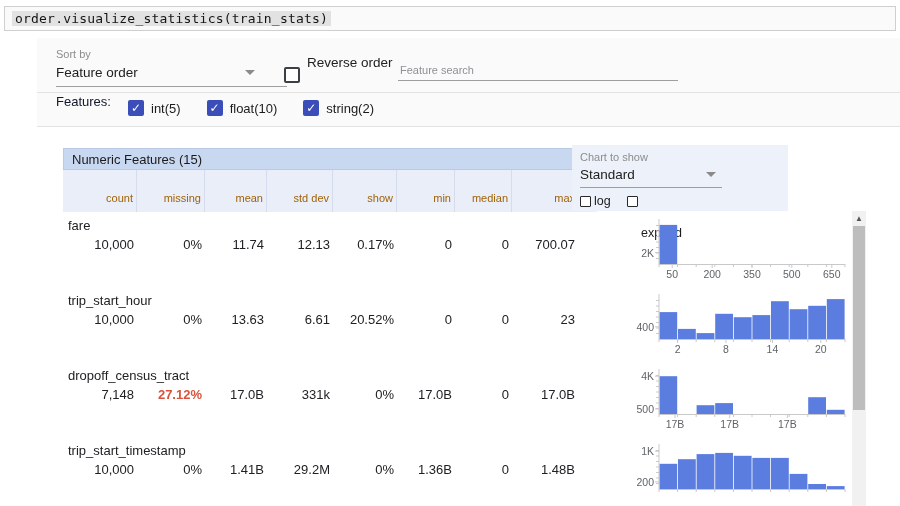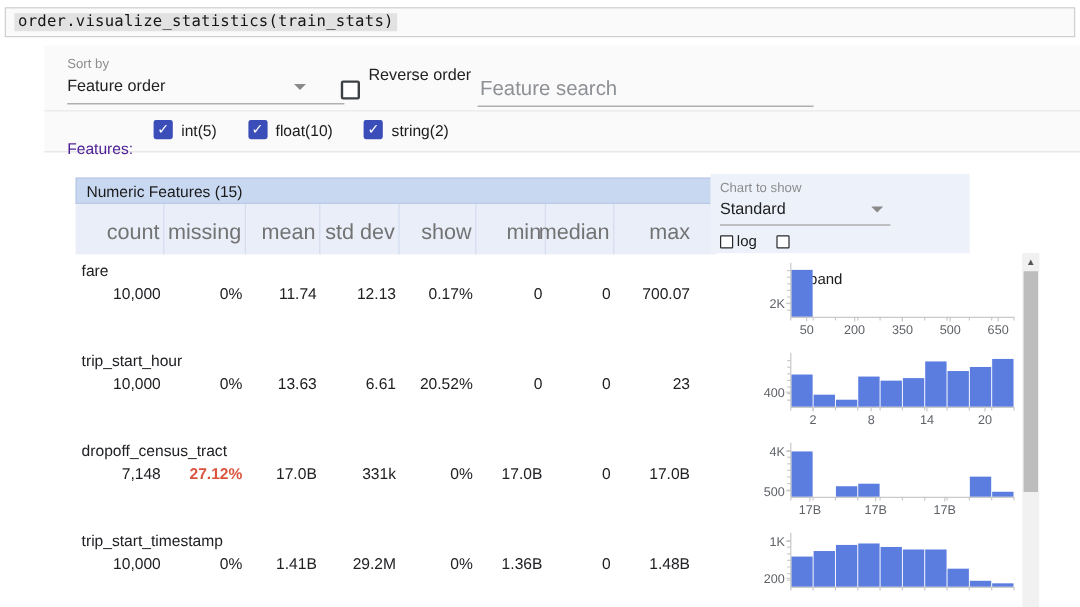--- a/index.html
+++ b/index.html
@@ -21,39 +21,39 @@
   .val-13{font-size:13.5px;color:#212121;}
   .underline{border-bottom:1px solid #9e9e9e;}
   .tri-down{width:0;height:0;border-left:5px solid transparent;border-right:5px solid transparent;
             border-top:5px solid #8a8a8a;}
   .cb-lg{width:16px;height:16px;border:2px solid #3c4043;border-radius:2px;background:#fff;box-sizing:border-box;}
   .cb-checked{width:16px;height:16px;border-radius:2px;display:flex;align-items:center;justify-content:center;
               color:#fff;font-size:12px;font-weight:bold;box-sizing:border-box;}
   .cb-sm{width:11px;height:11px;border:1.5px solid #26282b;border-radius:1px;background:#fff;box-sizing:border-box;}
   .flt{display:flex;align-items:center;gap:7px;font-size:13px;color:#1b1b1b;}
   input.search{border:none;outline:none;background:transparent;border-bottom:1px solid #9e9e9e;
-               font-size:17px;color:#212121;padding:4px 2px;font-family:inherit;}
+               font-size:11px;color:#212121;padding:4px 2px;font-family:inherit;}
   input.search::placeholder{color:#8d9094;}
 
   
   #tbl-title{left:63px;top:148px;width:534px;height:22px;background:#c9d8f1;border:1px solid #b9c9e6;
              box-sizing:border-box;display:flex;align-items:center;padding-left:8px;font-size:13px;color:#1a1a1a;}
   .grid8{display:grid;grid-template-columns:68px 68px 62px 66px 64px 58px 57px 66px;padding-left:6px;box-sizing:border-box;}
   #tbl-header{left:63px;top:170px;width:534px;height:42px;background:#e9eef9;}
-  .hcell{font-size:18px;color:#737373;display:flex;align-items:flex-end;justify-content:flex-end;
+  .hcell{font-size:11px;color:#a16207;display:flex;align-items:flex-end;justify-content:flex-end;
          padding:0 3px 8px 0;border-right:1px solid #d4dcee;box-sizing:border-box;height:42px;}
   .hcell:last-child{border-right:none;}
   .frow{position:absolute;left:63px;width:534px;height:75px;}
   .fname{font-size:13px;color:#202124;padding-left:5px;padding-top:3px;}
   .fvals{margin-top:4px;}
   .vcell{font-size:13px;color:#202124;text-align:right;padding:0 3px 0 0;}
   .vcell.alert{font-weight:bold;}
 
   
-  #chart-panel{left:592px;top:145px;width:216px;height:66px;background:#edf1fa;}
+  #chart-panel{left:572px;top:145px;width:216px;height:66px;background:#edf1fa;}
   .sm-label{font-size:12.5px;color:#1b1b1b;}
 
   
   svg.hist{position:absolute;left:612px;overflow:visible;}
 
   
   #sb-track{left:852px;top:211px;width:14px;height:295px;background:#f1f1f1;}
   #sb-up{left:852px;top:211px;width:14px;height:14px;display:flex;align-items:center;justify-content:center;
          font-size:8px;color:#555;background:#f1f1f1;}
   #sb-thumb{left:853px;top:226px;width:12px;height:184px;background:#bdbdbd;}
@@ -73,21 +73,21 @@
       <span class="val-13">Feature order</span>
       <div class="abs tri-down" style="left:189px;top:7px;"></div>
       <div class="abs underline" style="left:0;top:23px;width:231px;"></div>
     </div>
     <div class="abs cb-lg" style="left:247px;top:29px;"></div>
     <div class="abs val-13" style="left:270px;top:17px;">Reverse order</div>
     <input class="abs search" style="left: 361px; top: 22px; width: 276px;" placeholder="Feature search">
   </div>
 
   <div class="abs section" id="sec-feat">
-    <div class="abs" style="left:19px;top:23px;font-size:13px;color:#4c1d95;">Features:</div>
+    <div class="abs" style="left:19px;top:1px;font-size:13px;color:#0f172a;">Features:</div>
     <div class="abs" id="type-filters" style="left:91px;top:7px;display:flex;gap:26px;">
         <div class="flt">
           <div class="cb-checked" style="background: rgb(59, 77, 184);">✓</div>
           <span>int(5)</span>
         </div>
         <div class="flt">
           <div class="cb-checked" style="background: rgb(59, 77, 184);">✓</div>
           <span>float(10)</span>
         </div>
         <div class="flt">

